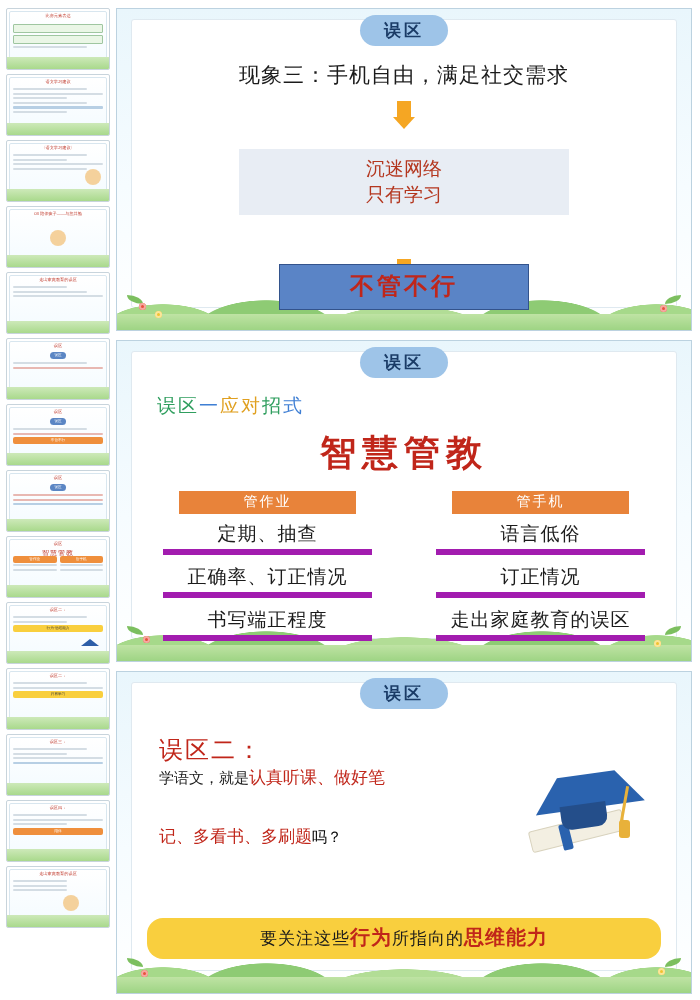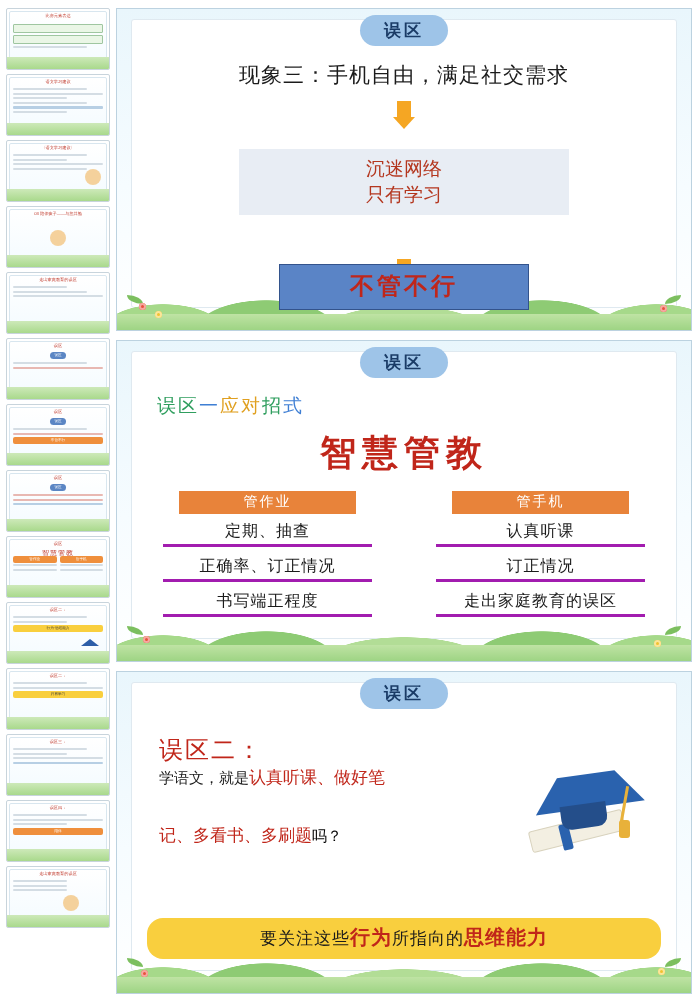--- a/index.html
+++ b/index.html
@@ -302,26 +302,26 @@
     font-family: "DejaVu Serif", serif;
     font-size: 14px;
     padding: 2px 0 3px;
     width: 72%;
     margin: 0 auto 7px;
     letter-spacing: 2px;
   }
   .col-item {
     text-align: center;
     font-family: "DejaVu Serif", serif;
-    font-size: 16px;
+    font-size: 19px;
     color: #1b1b1b;
     padding-bottom: 2px;
     margin: 0 auto 9px;
     width: 85%;
-    border-bottom: 3px solid #a21caf;
+    border-bottom: 6px solid #a21caf;
     letter-spacing: 1px;
   }
 
   
   .s3-title {
     position: absolute;
     top: 62px; left: 42px;
     font-family: "DejaVu Serif", serif;
     font-size: 24px;
     color: #c0261a;
@@ -338,21 +338,21 @@
   }
   .s3-p .hl { color: #c0261a; font-size: 17px; }
   .s3-p2 {
     position: absolute;
     left: 42px; right: 150px;
     top: 152px;
     font-family: "DejaVu Serif", serif;
     font-size: 15px;
     line-height: 24px;
   }
-  .s3-p2 .hl { color: #c0261a; font-size: 17px; font-family: Liberation Serif, serif; }
+  .s3-p2 .hl { color: #c0261a; font-size: 17px; }
   .s3-banner {
     position: absolute;
     left: 30px; right: 30px;
     bottom: 34px;
     background: #f9cf3e;
     border-radius: 16px;
     text-align: center;
     padding: 6px 0 8px;
     font-family: "DejaVu Serif", serif;
     font-size: 17px;
@@ -657,21 +657,21 @@
 
         <div class="cols">
           <div class="col">
             <div class="col-head">管作业</div>
             <div class="col-item">定期、抽查</div>
             <div class="col-item">正确率、订正情况</div>
             <div class="col-item">书写端正程度</div>
           </div>
           <div class="col">
             <div class="col-head">管手机</div>
-            <div class="col-item">认真听课</div>
+            <div class="col-item">语言低俗</div>
             <div class="col-item">订正情况</div>
             <div class="col-item">走出家庭教育的误区</div>
           </div>
         </div>
       </div>
     </div>
 
     <div class="slide">
       <div class="bg"></div>
       <div class="innerframe"></div>

